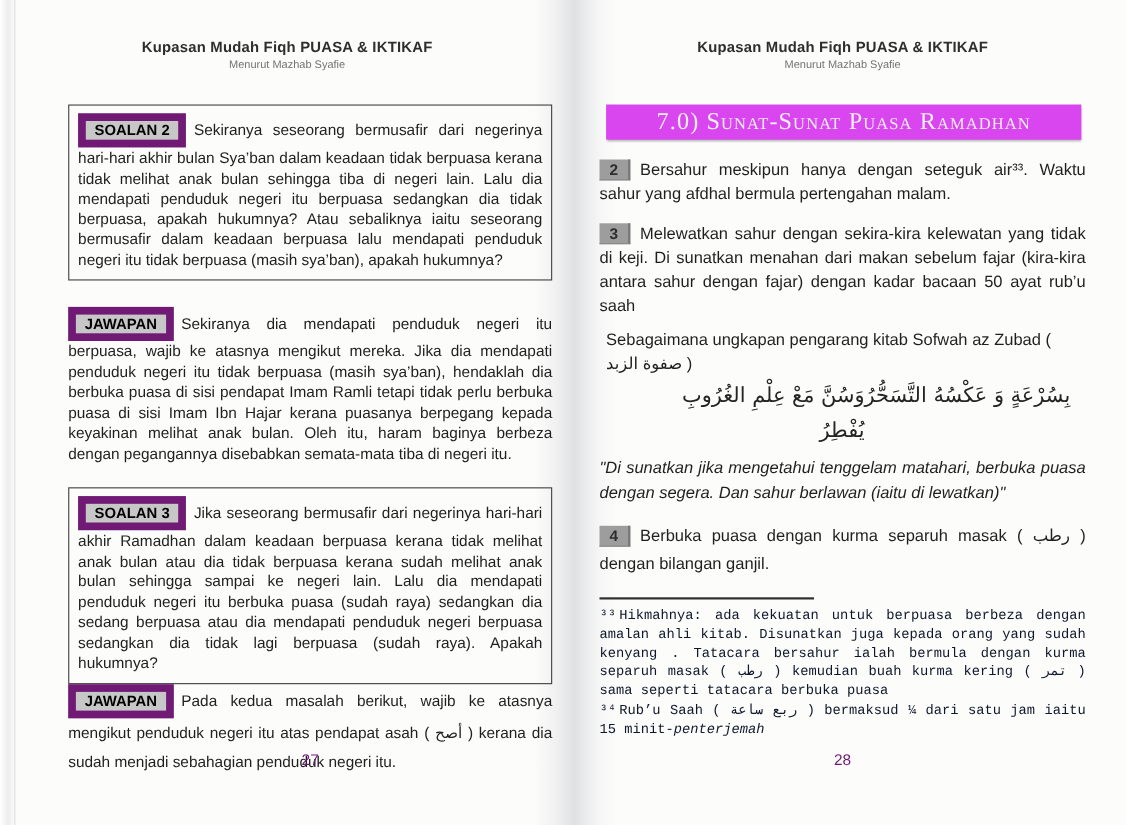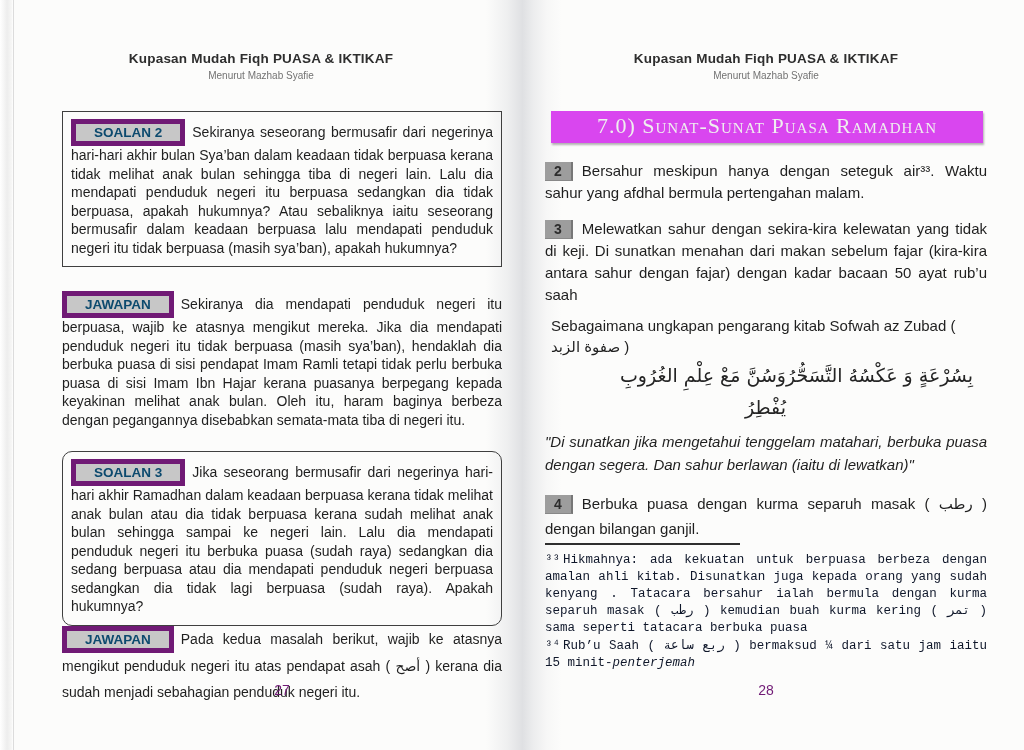--- a/index.html
+++ b/index.html
@@ -23,40 +23,40 @@
       rgba(120,125,140,0.10) 28%,
       rgba(120,125,140,0.22) 48%,
       rgba(120,125,140,0.12) 62%,
       rgba(120,125,140,0.04) 80%,
       rgba(120,125,140,0) 100%);
   }
   .page { position:absolute; top:0; height:100%; }
   .page-left  { left:14px;  width:494px; }
   .page-right { left:545px; width:442px; }
 
-  .running-head { text-align:center; padding-top:50px; line-height:17px; }
+  .running-head { text-align:center; padding-top:34px; line-height:17px; }
   .running-head .rh-title { font-size:13.5px; font-weight:600; color:#2e2e2e; letter-spacing:0.2px; }
   .running-head .rh-sub   { font-size:10px; color:#737373; }
 
   
   .lp-content { margin-left:48px; width:440px; }
   .qa-box {
     border:1.5px solid #3f3f3f;
     padding:7px 8px 9px 8px;
     font-size:14px; line-height:18.5px; text-align:justify;
   }
   .qa-plain { font-size:14px; line-height:18.5px; text-align:justify; }
   .label-chip {
-    display:inline-block; background:#c7c7c7; border:5px solid #701a75;
-    padding:0 18px; margin-right:7px; font-weight:700; font-size:13.5px;
-    line-height:17px; color:#0c4a6e;
+    display:inline-block; background:#c7c7c7; border:7px solid #701a75;
+    padding:0 8px; margin-right:7px; font-weight:700; font-size:13.5px;
+    line-height:17px; color:#000000;
   }
   .mt-soalan2  { margin-top:27px; }
   .mt-jawapan1 { margin-top:24px; }
-  .mt-soalan3  { margin-top:22px;border-radius:10px; }
+  .mt-soalan3  { margin-top:22px; }
   .mt-jawapan2 { line-height:26px; }
 
   
   .section-banner {
     margin:27px 4px 0 6px; background:#d946ef; color:#efefef;
     font-family:"Liberation Serif","DejaVu Serif",serif;
     font-variant:small-caps; font-size:22px; letter-spacing:1px;
     text-align:center; padding:2px 0 4px 0;
     box-shadow:1px 2px 2px rgba(0,0,0,0.3);
   }

